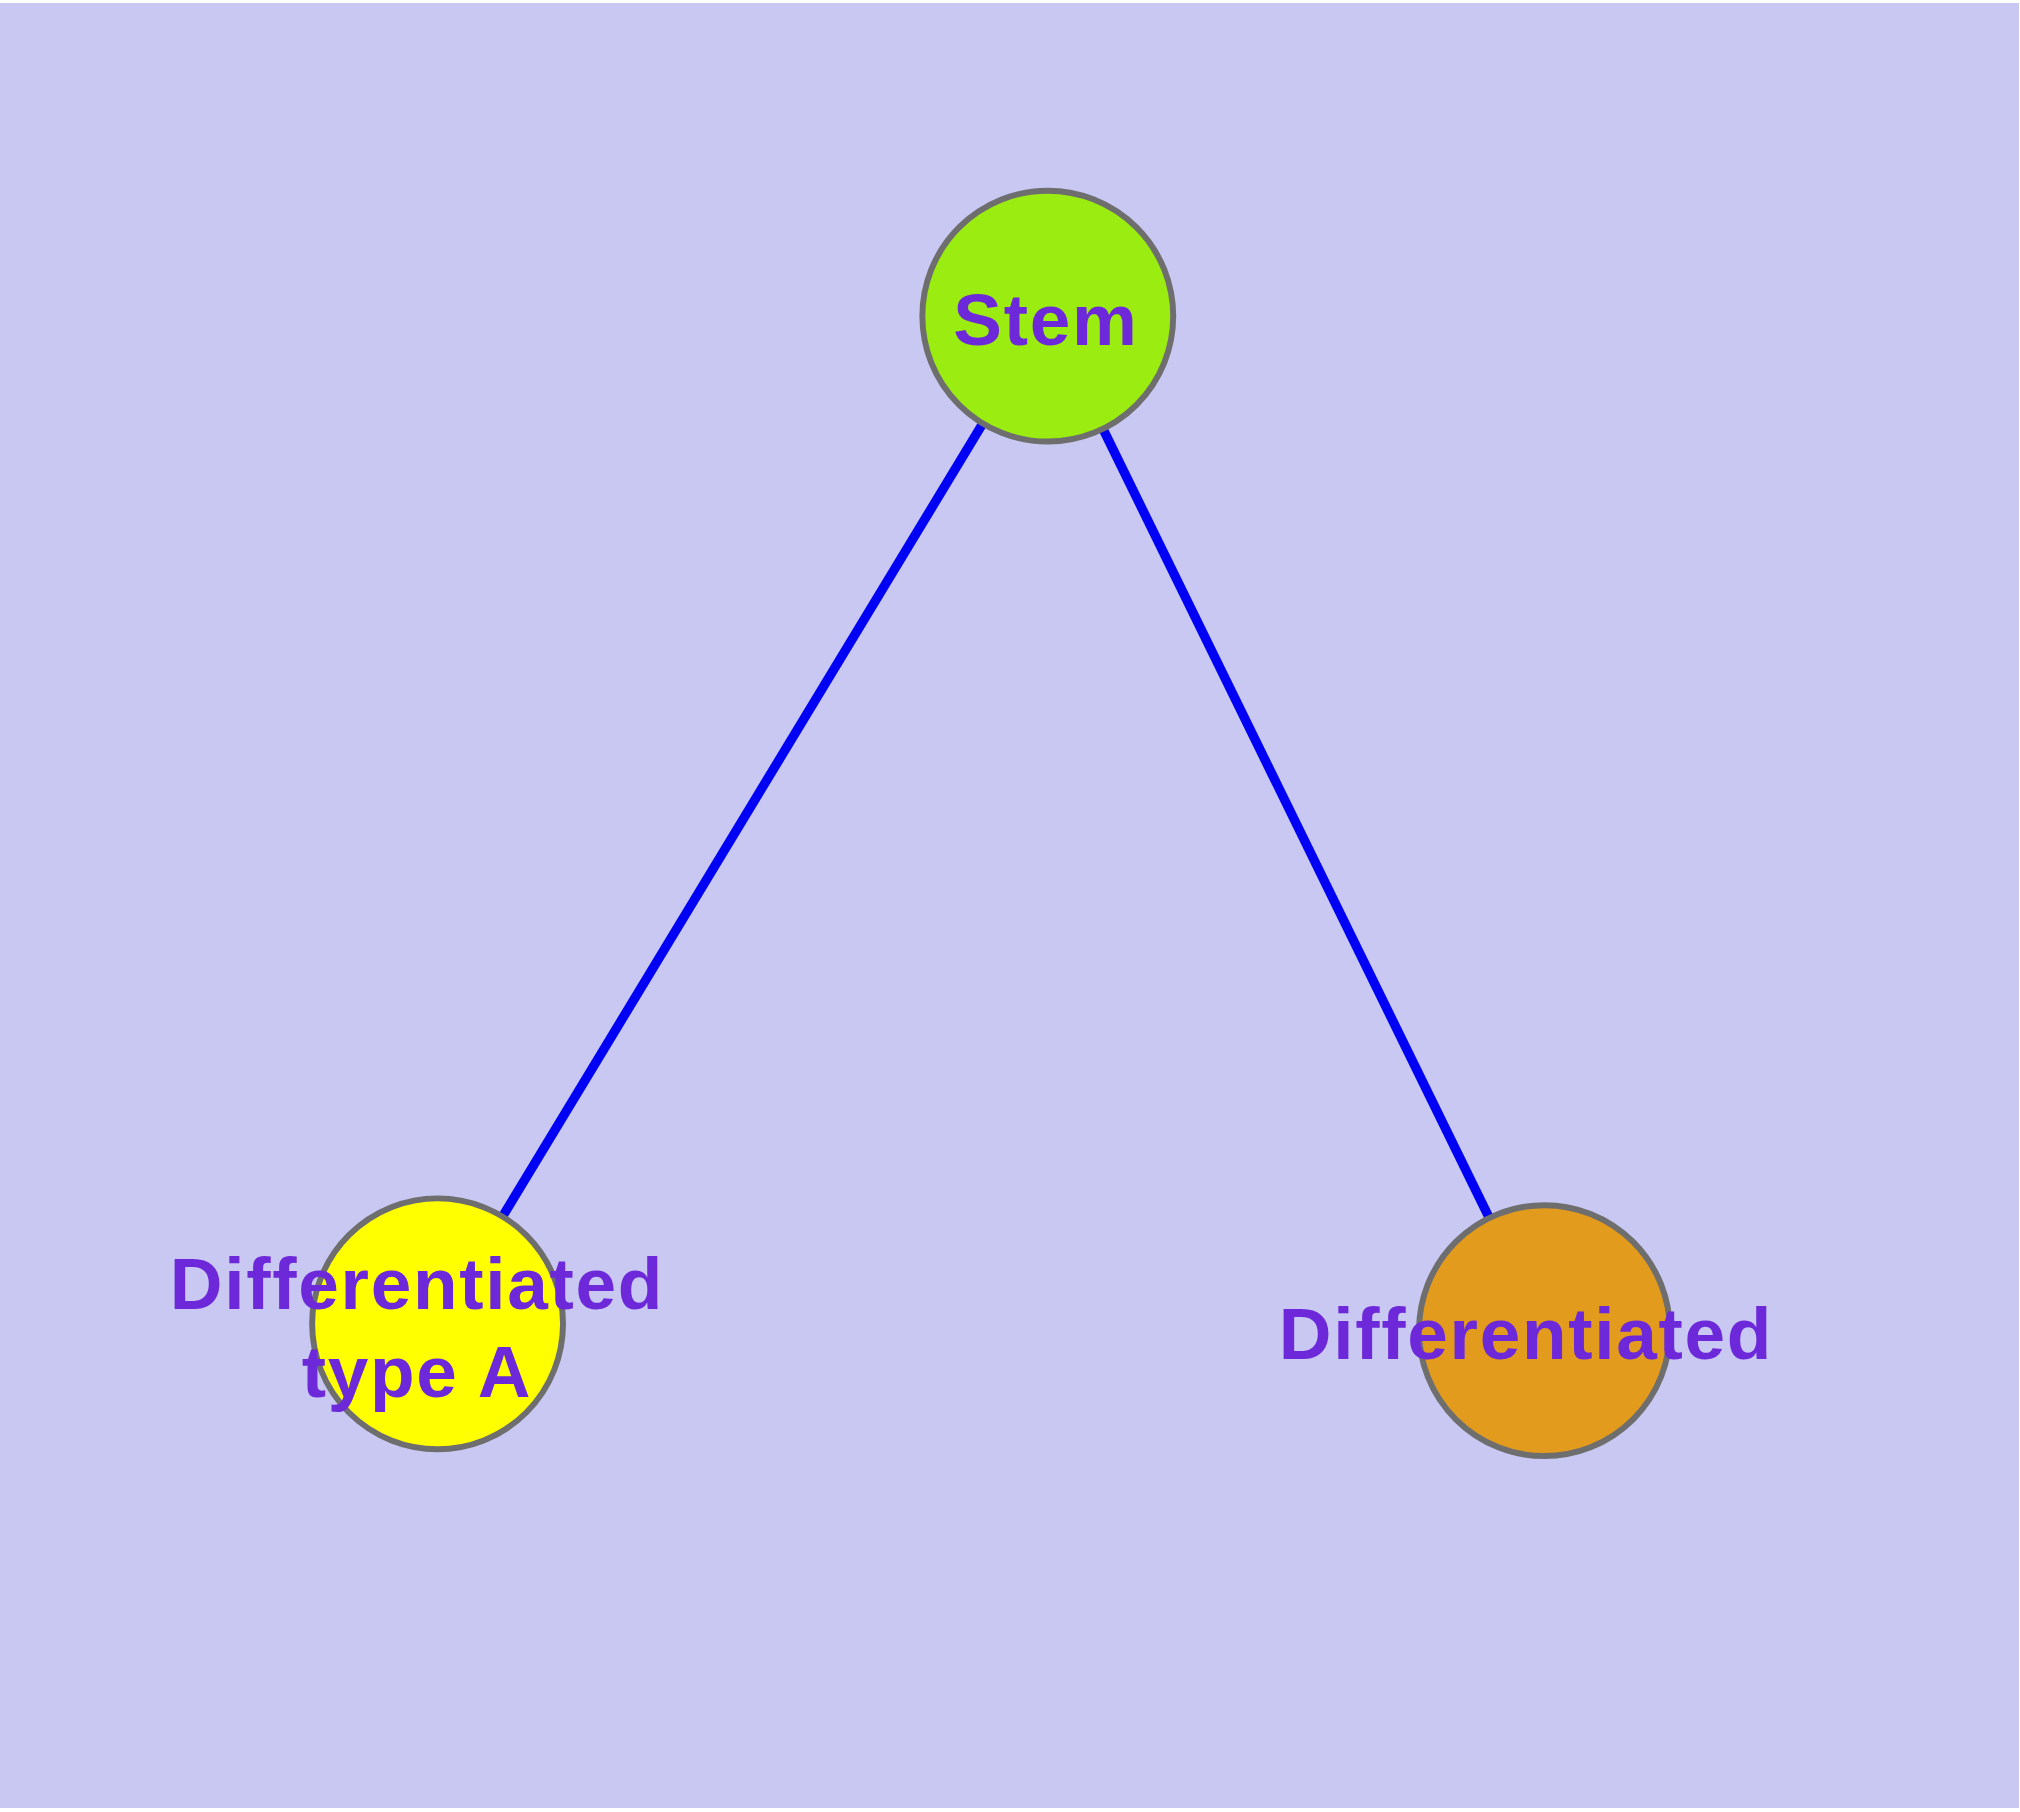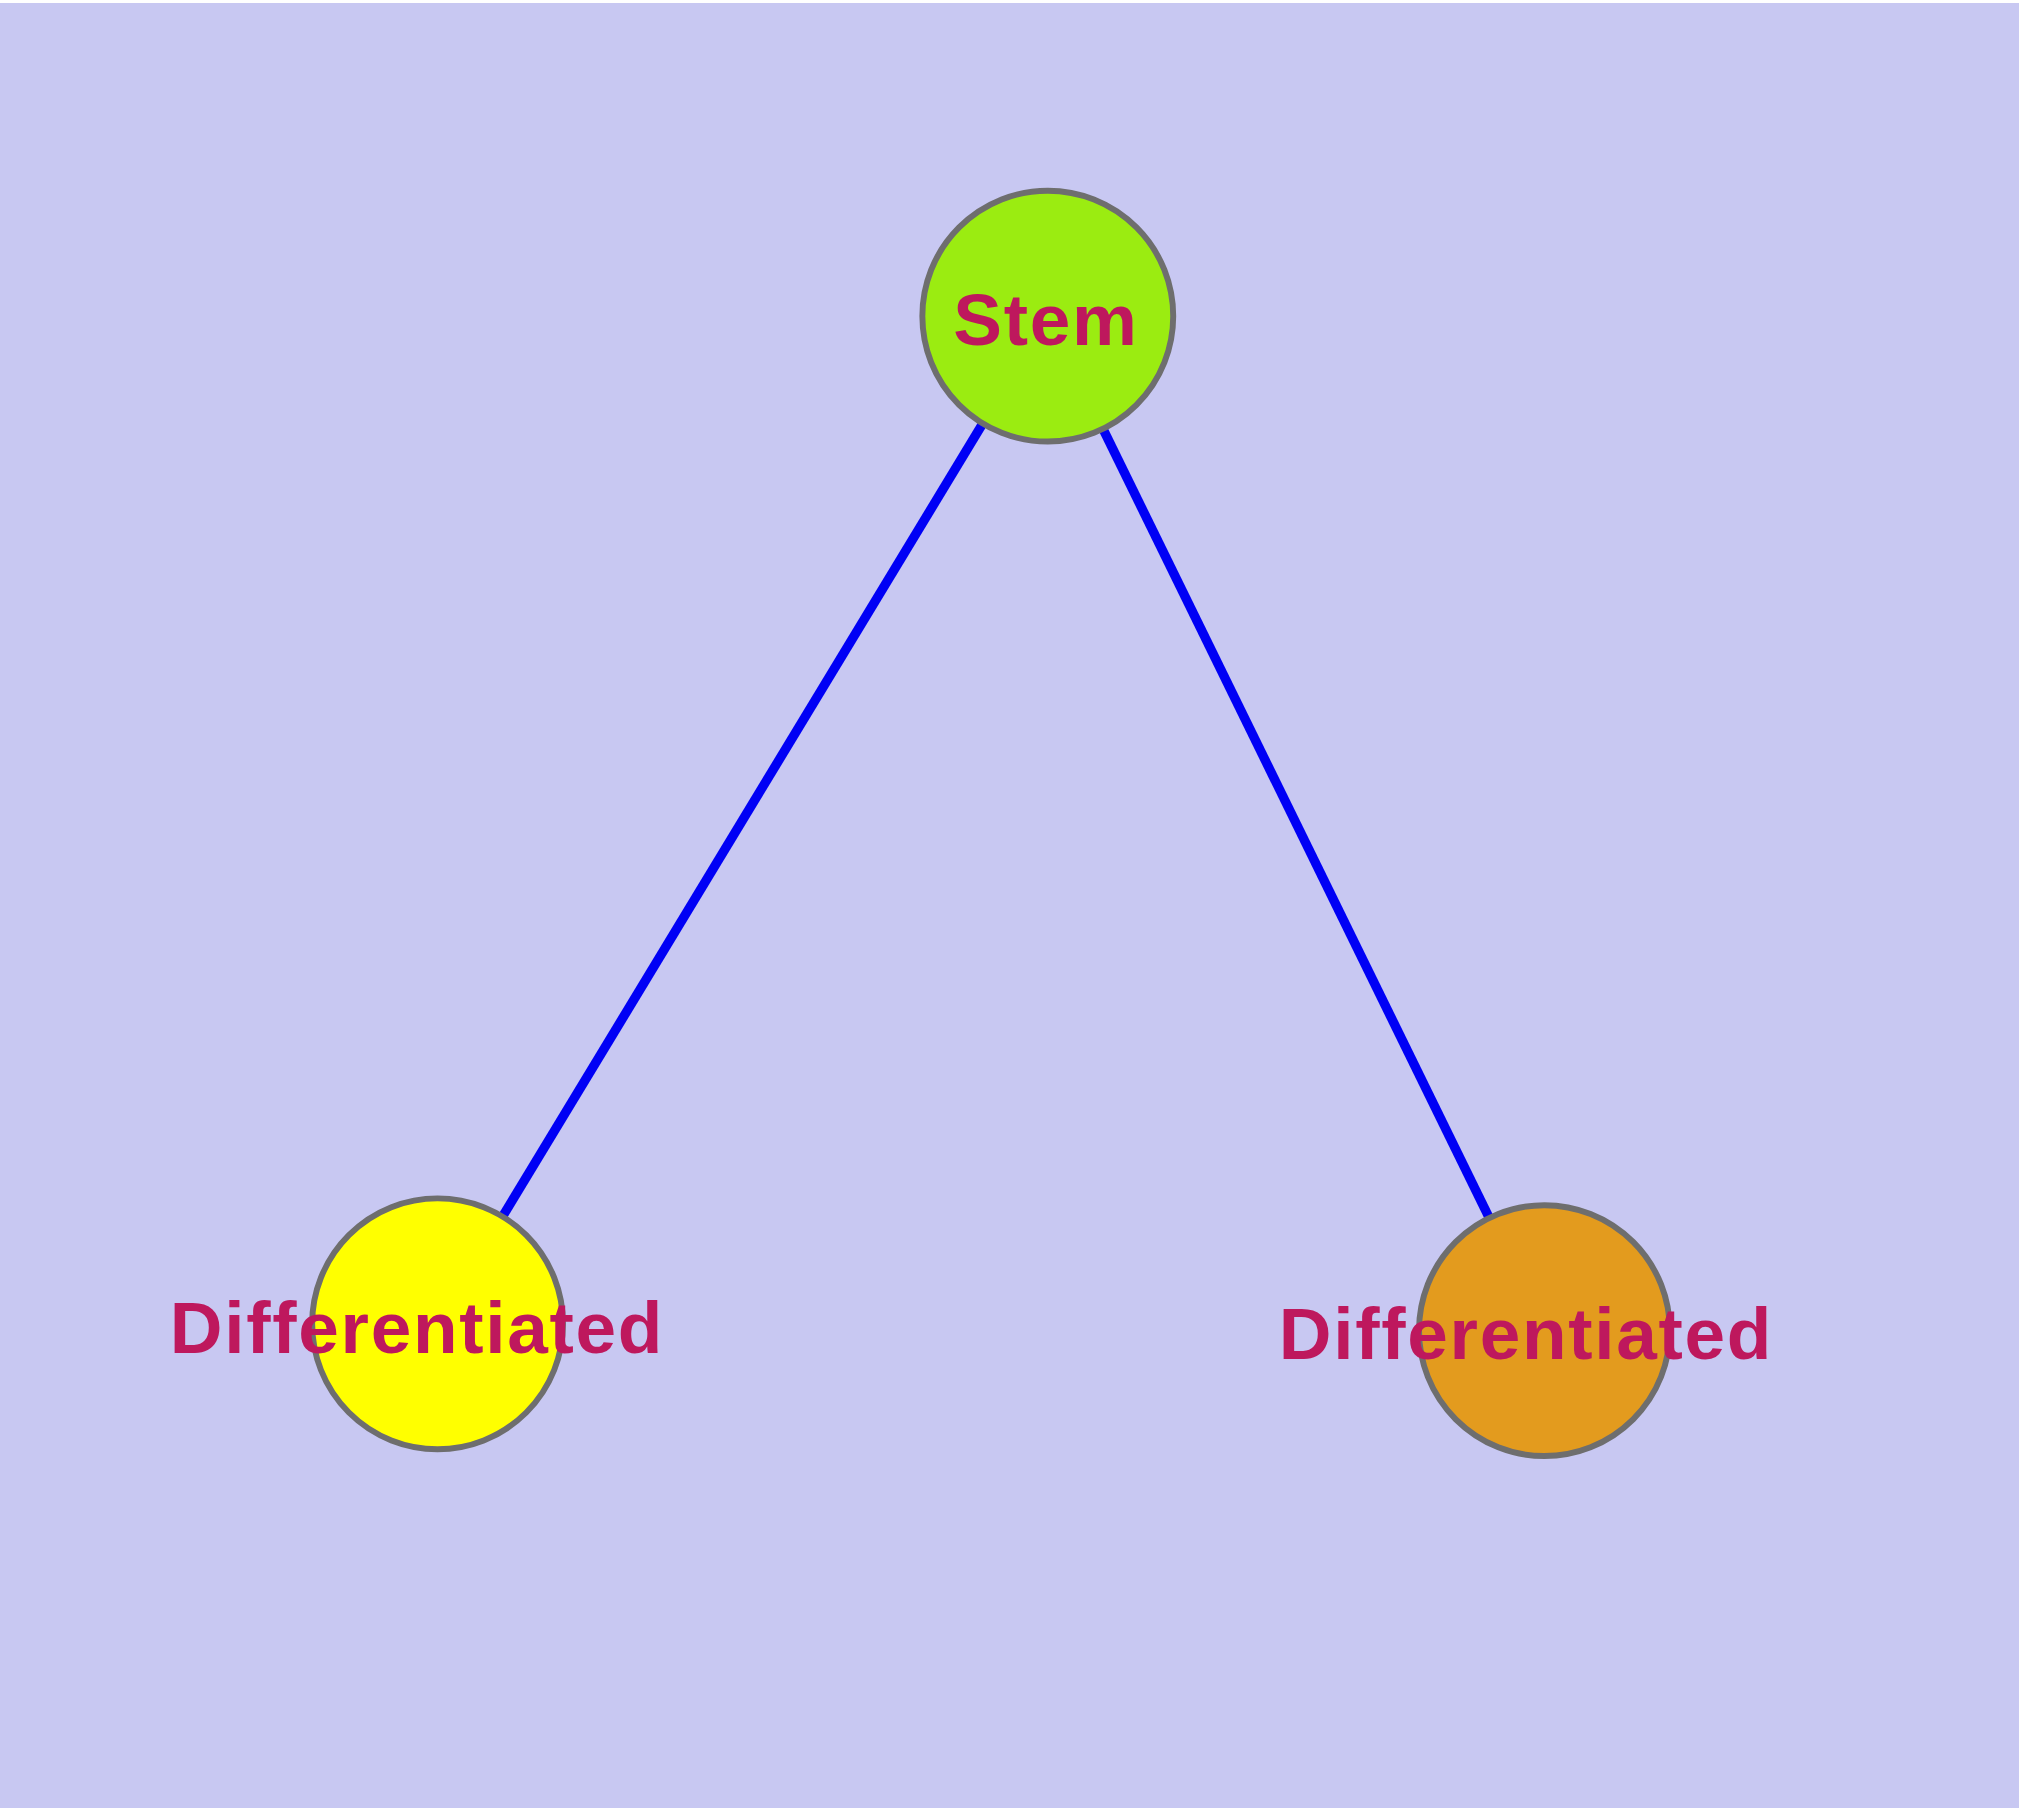--- a/index.html
+++ b/index.html
@@ -31,21 +31,21 @@
   .edge {
     stroke-width: 11;
     stroke-linecap: butt;
   }
   .node-circle {
     stroke-width: 7;
   }
   .label {
     position: absolute;
     transform: translate(-50%, -50%);
-    color: #be185d;
+    color: #6d28d9;
     font-weight: 700;
     font-size: 73px;
     line-height: 1.2;
     letter-spacing: 1.7px;
     white-space: nowrap;
     text-align: center;
   }
   .label-stem { left: 1046px; top: 320px; }
   .label-a    { left: 417px;  top: 1328px; }
   .label-b    { left: 1526px; top: 1334px; }
@@ -62,19 +62,20 @@
 
     <circle class="node-circle" cx="1236" cy="373" r="148" fill="#9BEC11" stroke="#6E6E6E"></circle>
     <circle class="node-circle" cx="516" cy="1562" r="148" fill="#FFFF00" stroke="#6E6E6E"></circle>
     <circle class="node-circle" cx="1822" cy="1570" r="148" fill="#E39B1E" stroke="#6E6E6E"></circle>
   </svg>
 
   <div class="label label-stem">Stem</div>
 
   <div class="label label-a">
     <div>Differentiated</div>
+    <div>type A</div>
   </div>
 
   <div class="label label-b">
     <div>Differentiated</div>
   </div>
 </div>
 
 
 </body></html>

